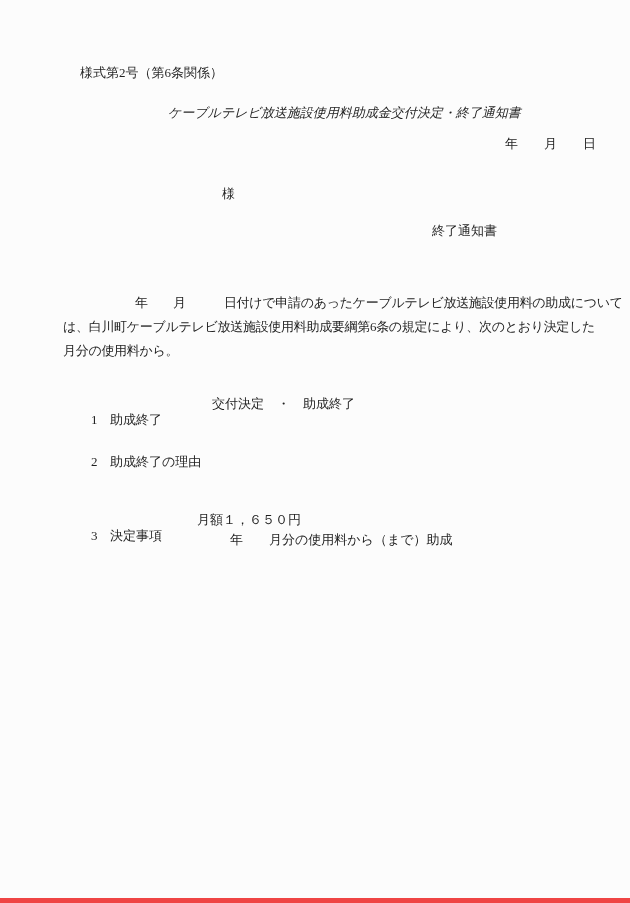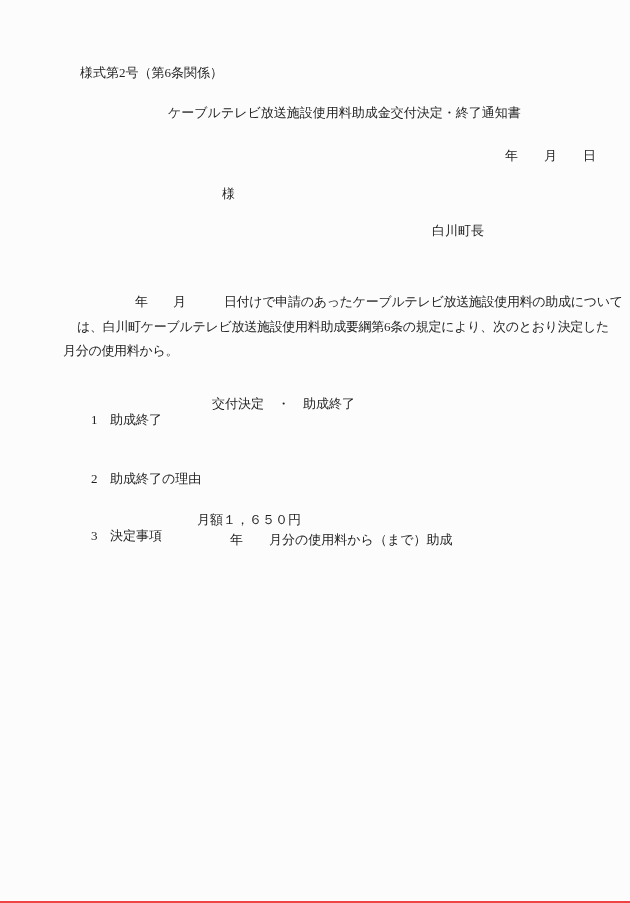--- a/index.html
+++ b/index.html
@@ -5,21 +5,21 @@
   html, body {
     margin: 0;
     padding: 0;
     background: #ffffff;
   }
   .page {
     position: relative;
     width: 630px;
     height: 903px;
     background: #fcfcfc;
-    border-bottom: 2px solid #ef4444;
+    border-bottom: 5px solid #ef4444;
     box-sizing: border-box;
     font-family: "Liberation Serif", "DejaVu Serif", serif;
     color: #1f1f1f;
     overflow: hidden;
   }
   .line {
     position: absolute;
     white-space: pre;
     font-size: 13px;
     line-height: 16px;
@@ -41,40 +41,40 @@
   .item-value.pos-decision { left: 134px; }
   .item-value.pos-amount   { left: 119px; }
 </style>
 </head>
 <body>
 
 <div class="page">
 
   <div class="line" style="left:80px; top:65px;">様式第2号（第6条関係）</div>
 
-  <div class="line" style="left:168px; top:105px;">ケーブルテレビ放送施設使用料助成金交付決定・終了通知書</div>
+  <div class="line" style="left:168px; top:105px;font-style:italic;">ケーブルテレビ放送施設使用料助成金交付決定・終了通知書</div>
 
-  <div class="line" style="left:505px; top:148px;font-family:Liberation Serif, serif;">年　　月　　日</div>
+  <div class="line" style="left:505px; top:136px;font-family:Liberation Serif, serif;">年　　月　　日</div>
 
   <div class="line" style="left:222px; top:186px;">様</div>
 
-  <div class="line" style="left:432px; top:223px;">白川町長</div>
+  <div class="line" style="left:432px; top:223px;">終了通知書</div>
 
-  <div class="line body-line" style="left:135px; top:295px;font-family:Liberation Mono, monospace;">年　　月　　　日付けで申請のあったケーブルテレビ放送施設使用料の助成について</div>
+  <div class="line body-line" style="left:135px; top:295px;">年　　月　　　日付けで申請のあったケーブルテレビ放送施設使用料の助成について</div>
 
-  <div class="line body-line" style="left:77px; top:319px;">は、白川町ケーブルテレビ放送施設使用料助成要綱第6条の規定により、次のとおり決定した</div>
+  <div class="line body-line" style="left:63px; top:319px;">は、白川町ケーブルテレビ放送施設使用料助成要綱第6条の規定により、次のとおり決定した</div>
 
   <div class="line body-line" style="left:63px; top:343px;">月分の使用料から。</div>
 
   <div class="line item-line" style="left:78px; top:396px;">
     <span class="item-num">1</span><span>助成終了</span>
     <span class="item-value pos-decision">交付決定　・　助成終了</span>
   </div>
 
-  <div class="line item-line" style="left:78px; top:455px;">
+  <div class="line item-line" style="left:78px; top:438px;">
     <span class="item-num">2</span><span>助成終了の理由</span>
   </div>
 
   <div class="line item-line" style="left:78px; top:512px;">
     <span class="item-num">3</span><span>決定事項</span>
     <span class="item-value pos-amount">月額１，６５０円</span>
   </div>
 
   <div class="line" style="left:230px; top:532px;text-align:center;">年　　月分の使用料から（まで）助成</div>
 

